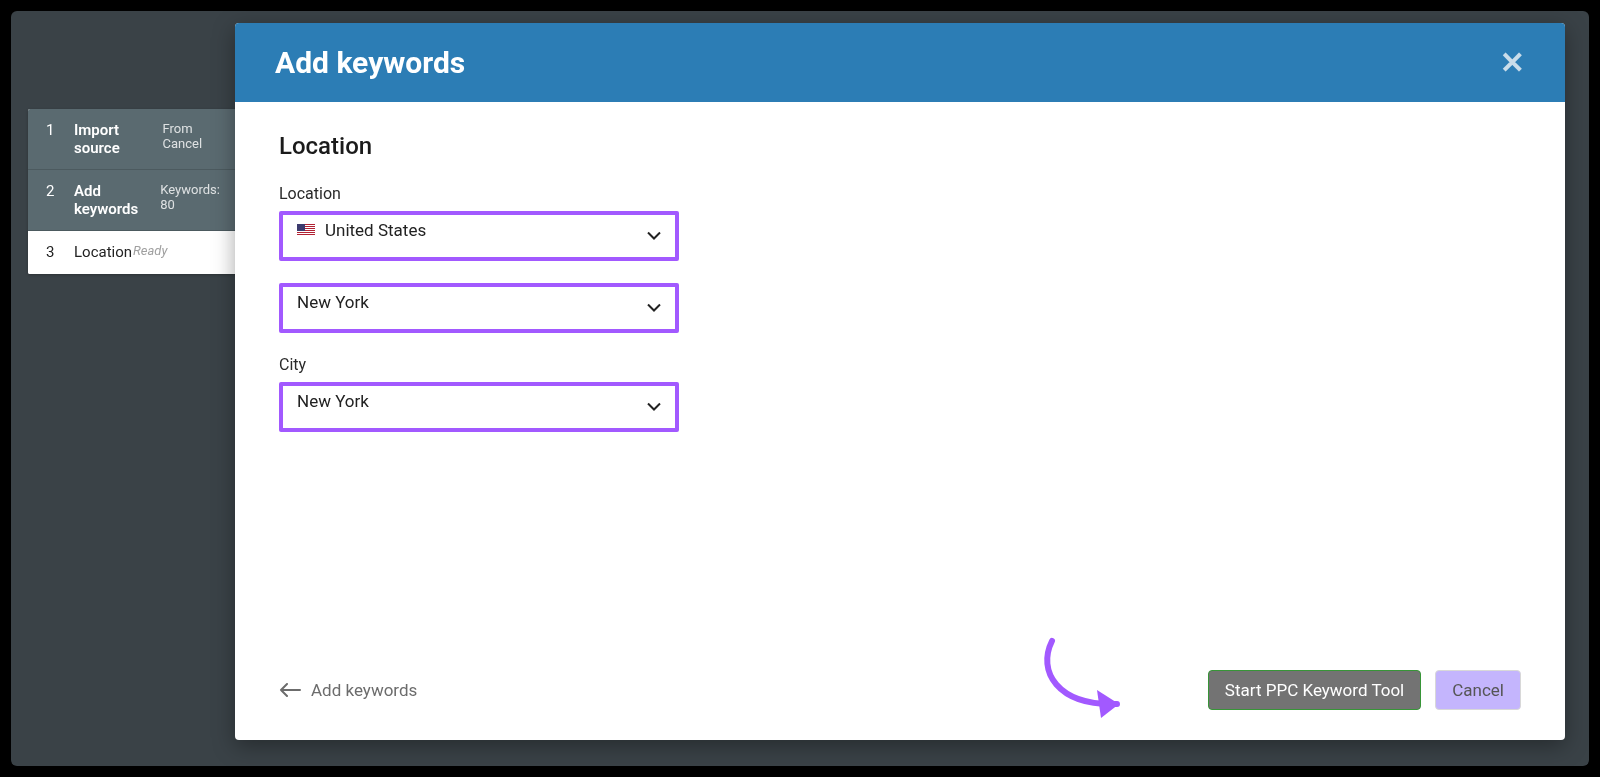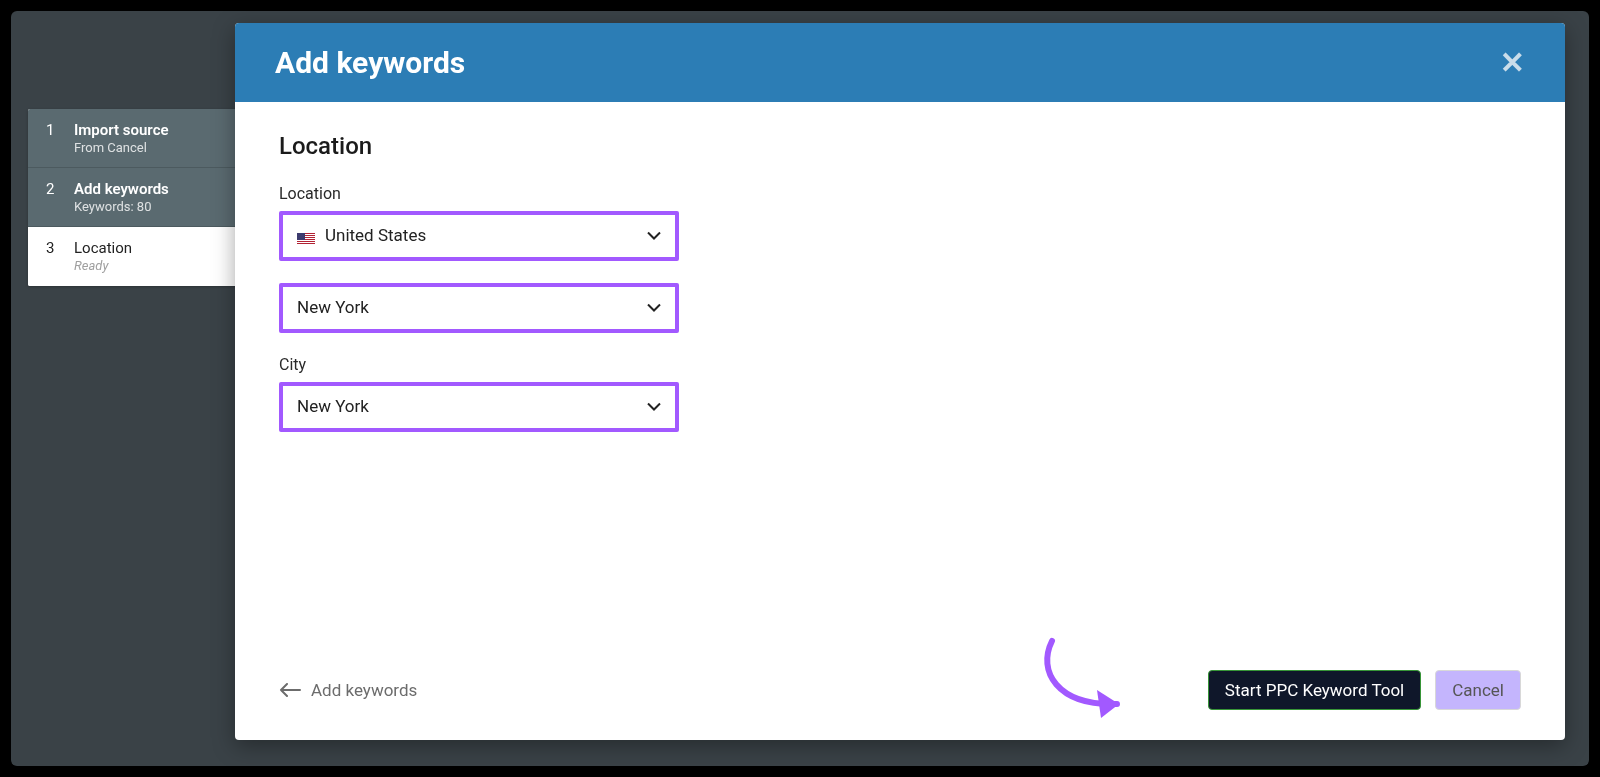--- a/index.html
+++ b/index.html
@@ -7,54 +7,54 @@
     body { background: #000; padding: 11px; }
 
     .app-shell { position: relative; width: 100%; height: 100%; background: #3a4247; border-radius: 6px; overflow: hidden; }
 
     
     .stepper { position: absolute; left: 17px; top: 98px; width: 220px; background: #fff; border-radius: 2px; overflow: hidden; box-shadow: 0 1px 3px rgba(0,0,0,.25); }
     .step { display: flex; align-items: flex-start; gap: 16px; padding: 12px 18px; border-bottom: 1px solid rgba(255,255,255,.08); }
     .step.dark { background: #5a6a70; color: #fff; border-bottom: 1px solid #4c5a5f; }
     .step.light { background: #fff; color: #222; }
     .step .num { font-size: 15px; font-weight: 400; min-width: 12px; }
-    .step .texts { display: flex; flex-direction: column; gap: 1px; }
+    .step .texts { display: flex; flex-direction: row; gap: 1px; }
     .step .label { font-size: 15px; }
     .step.dark .label { font-weight: 600; }
     .step .sub { font-size: 13px; opacity: .8; }
     .step.light .sub { color: #888; font-style: italic; }
 
     
     .modal { position: absolute; left: 224px; top: 12px; right: 24px; bottom: 26px; background: #fff; border-radius: 4px; display: flex; flex-direction: column; box-shadow: 0 6px 22px rgba(0,0,0,.35); }
     .modal-header { background: #2c7db5; color: #fff; padding: 22px 40px; display: flex; align-items: center; justify-content: space-between; border-radius: 4px 4px 0 0; }
     .modal-title { font-size: 30px; font-weight: 700; }
     .close { font-size: 30px; font-weight: 700; color: #e6eef4; cursor: pointer; opacity: .85; line-height: 1; }
 
     .modal-body { flex: 1; padding: 30px 44px 0 44px; position: relative; }
     .section-title { font-size: 24px; color: #1b1b1b; font-weight: 500; margin-bottom: 24px; }
 
     .field { margin-bottom: 22px; width: 400px; }
     .field-label { font-size: 16px; color: #2a2a2a; margin-bottom: 8px; display: block; }
 
     .highlight-wrap { border: 4px solid #a259ff; border-radius: 2px; }
-    .select { position: relative; width: 100%; height: 42px; background: #fff; padding: 0 40px 12px 14px; display: flex; align-items: flex-end; gap: 10px; font-size: 17px; color: #222; cursor: pointer; }
+    .select { position: relative; width: 100%; height: 42px; background: #fff; padding: 0 40px 12px 14px; display: flex; align-items: center; gap: 10px; font-size: 17px; color: #222; cursor: pointer; }
     .select .caret { position: absolute; right: 14px; top: 50%; transform: translateY(-50%); }
     .select .caret svg { display: block; }
 
     .flag { width: 18px; height: 12px; background: linear-gradient(#b22234 0 8.3%, #fff 8.3% 16.6%, #b22234 16.6% 25%, #fff 25% 33.3%, #b22234 33.3% 41.6%, #fff 41.6% 50%, #b22234 50% 58.3%, #fff 58.3% 66.6%, #b22234 66.6% 75%, #fff 75% 83.3%, #b22234 83.3% 91.6%, #fff 91.6% 100%); position: relative; flex-shrink: 0; }
     .flag::before { content: ""; position: absolute; left: 0; top: 0; width: 8px; height: 7px; background: #3c3b6e; }
 
     
     .modal-footer { padding: 18px 44px 30px 44px; display: flex; align-items: center; justify-content: space-between; position: relative; }
     .back-link { display: inline-flex; align-items: center; gap: 10px; color: #6c6c6c; font-size: 17px; cursor: pointer; }
     .back-link svg { display: block; }
 
     .footer-right { display: flex; align-items: center; gap: 14px; }
     .btn { font-size: 17px; border-radius: 4px; cursor: pointer; border: 1px solid transparent; padding: 9px 16px; font-family: inherit; }
-    .btn-primary { background: #0f172a; border-color: #379537; color: #fff; }
+    .btn-primary { background: #737373; border-color: #379537; color: #fff; }
     .btn-secondary { background: #c4b5fd; border: 1px solid #d8d8d8; color: #555; }
 
     
     .arrow-annot { position: absolute; width: 110px; height: 90px; pointer-events: none; }
   </style>
 </head>
 <body>
 
 <div class="app-shell">
 

